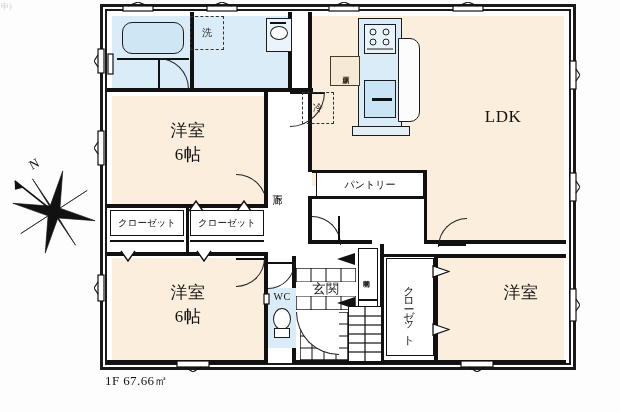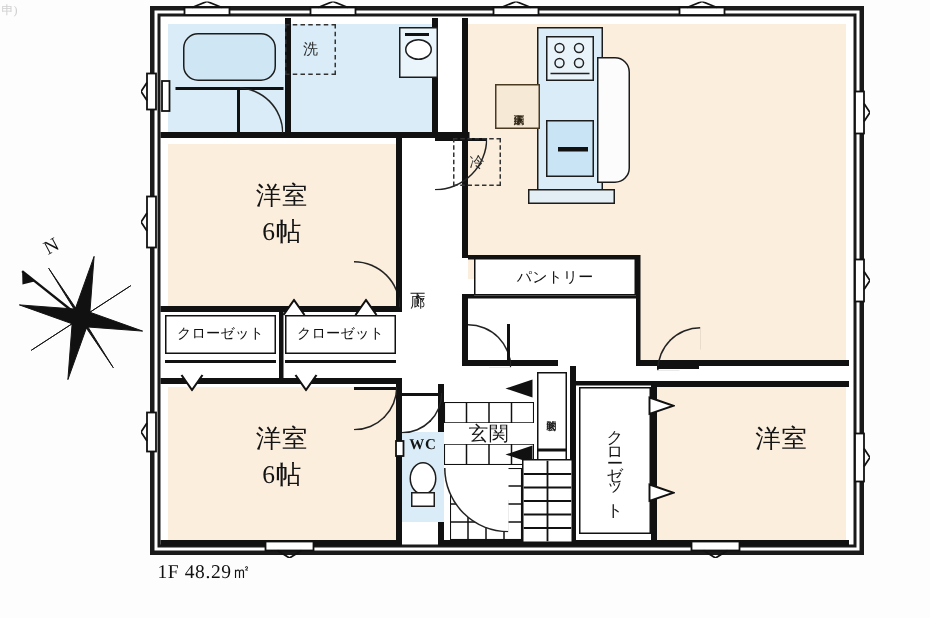--- a/index.html
+++ b/index.html
@@ -288,20 +288,23 @@
   <div class="fix" style="left:352px;top:126px;width:58px;height:10px;background:#e4eef5;"></div>
 
   <div class="solidbox" style="left:330px;top:56px;width:30px;height:30px;">
     <span class="vert" style="font-size:7px;">床下収納</span>
   </div>
 
   <div class="dashbox" style="left:302px;top:92px;width:32px;height:32px;">
     <span>冷</span>
   </div>
 
+  <div class="lbl lbl-big" style="left:448px;top:108px;width:110px;">
+    <span>LDK</span>
+  </div>
 
   <div class="closetbox" style="left:316px;top:172px;width:108px;height:25px;background:#fff;text-decoration:underline;">
     <div class="closet-label" style="font-size:10px;">パントリー</div>
   </div>
 
   <div class="lbl lbl-big" style="left:138px;top:122px;width:100px;">
     <span>洋室</span>
   </div>
   <div class="lbl lbl-big" style="left:138px;top:146px;width:100px;">
     <span>6帖</span>
@@ -348,21 +351,21 @@
   <div class="lbl lbl-big" style="left:138px;top:308px;width:100px;">
     <span>6帖</span>
   </div>
 
   <div class="arc arc-br" style="left:236px;top:258px;width:28px;height:28px;"></div>
   <div class="wall" style="left:236px;top:258px;width:28px;height:2px;"></div>
 
   <div class="lbl lbl-sm vert" style="left:272px;top:170px;height:34px;">廊下</div>
 
   <div class="room fill-blue" style="left:268px;top:288px;width:28px;height:60px;"></div>
-  <div class="lbl lbl-sm" style="left:268px;top:292px;width:28px;font-size:10px;font-weight:bold;">WC</div>
+  <div class="lbl lbl-sm" style="left:268px;top:292px;width:28px;font-size:10px;">WC</div>
   <div class="fix oval" style="left:273px;top:308px;width:18px;height:22px;background:#fff;"></div>
   <div class="fix" style="left:274px;top:328px;width:16px;height:10px;background:#fff;"></div>
 
   <div class="arc arc-br" style="left:268px;top:262px;width:26px;height:26px;"></div>
   <div class="wall" style="left:268px;top:262px;width:26px;height:2px;"></div>
   <div class="winmark" style="left:262px;top:292px;width:10px;height:14px;">
     <svg width="10" height="14">
         <rect x="2" y="2" width="5" height="10" fill="#fff" stroke="#111" stroke-width="1.2"></rect>
       </svg>
   </div>
@@ -440,21 +443,21 @@
   <div class="lbl lbl-big" style="left:466px;top:284px;width:110px;">
     <span>洋室</span>
   </div>
 
   <div class="arc arc-tl" style="left:438px;top:218px;width:28px;height:28px;"></div>
   <div class="wall" style="left:438px;top:244px;width:28px;height:2px;"></div>
 
   <div class="arc arc-tr" style="left:312px;top:216px;width:28px;height:28px;"></div>
   <div class="wall" style="left:338px;top:216px;width:2px;height:28px;"></div>
 
-  <div class="footer-area">1F 48.29㎡</div>
+  <div class="footer-area">1F 67.66㎡</div>
 
   <div class="compass">
     <svg width="88" height="110" viewBox="0 0 88 110">
 
       <g transform="rotate(-28 44 62)">
         <line x1="44" y1="62" x2="24" y2="16" stroke="#111" stroke-width="1.6"></line>
         <polygon points="24,16 28,26 20,24" fill="#111"></polygon>
       </g>
 
       <g fill="#111" stroke="#111" stroke-width="0.6" transform="rotate(12 44 62)">

